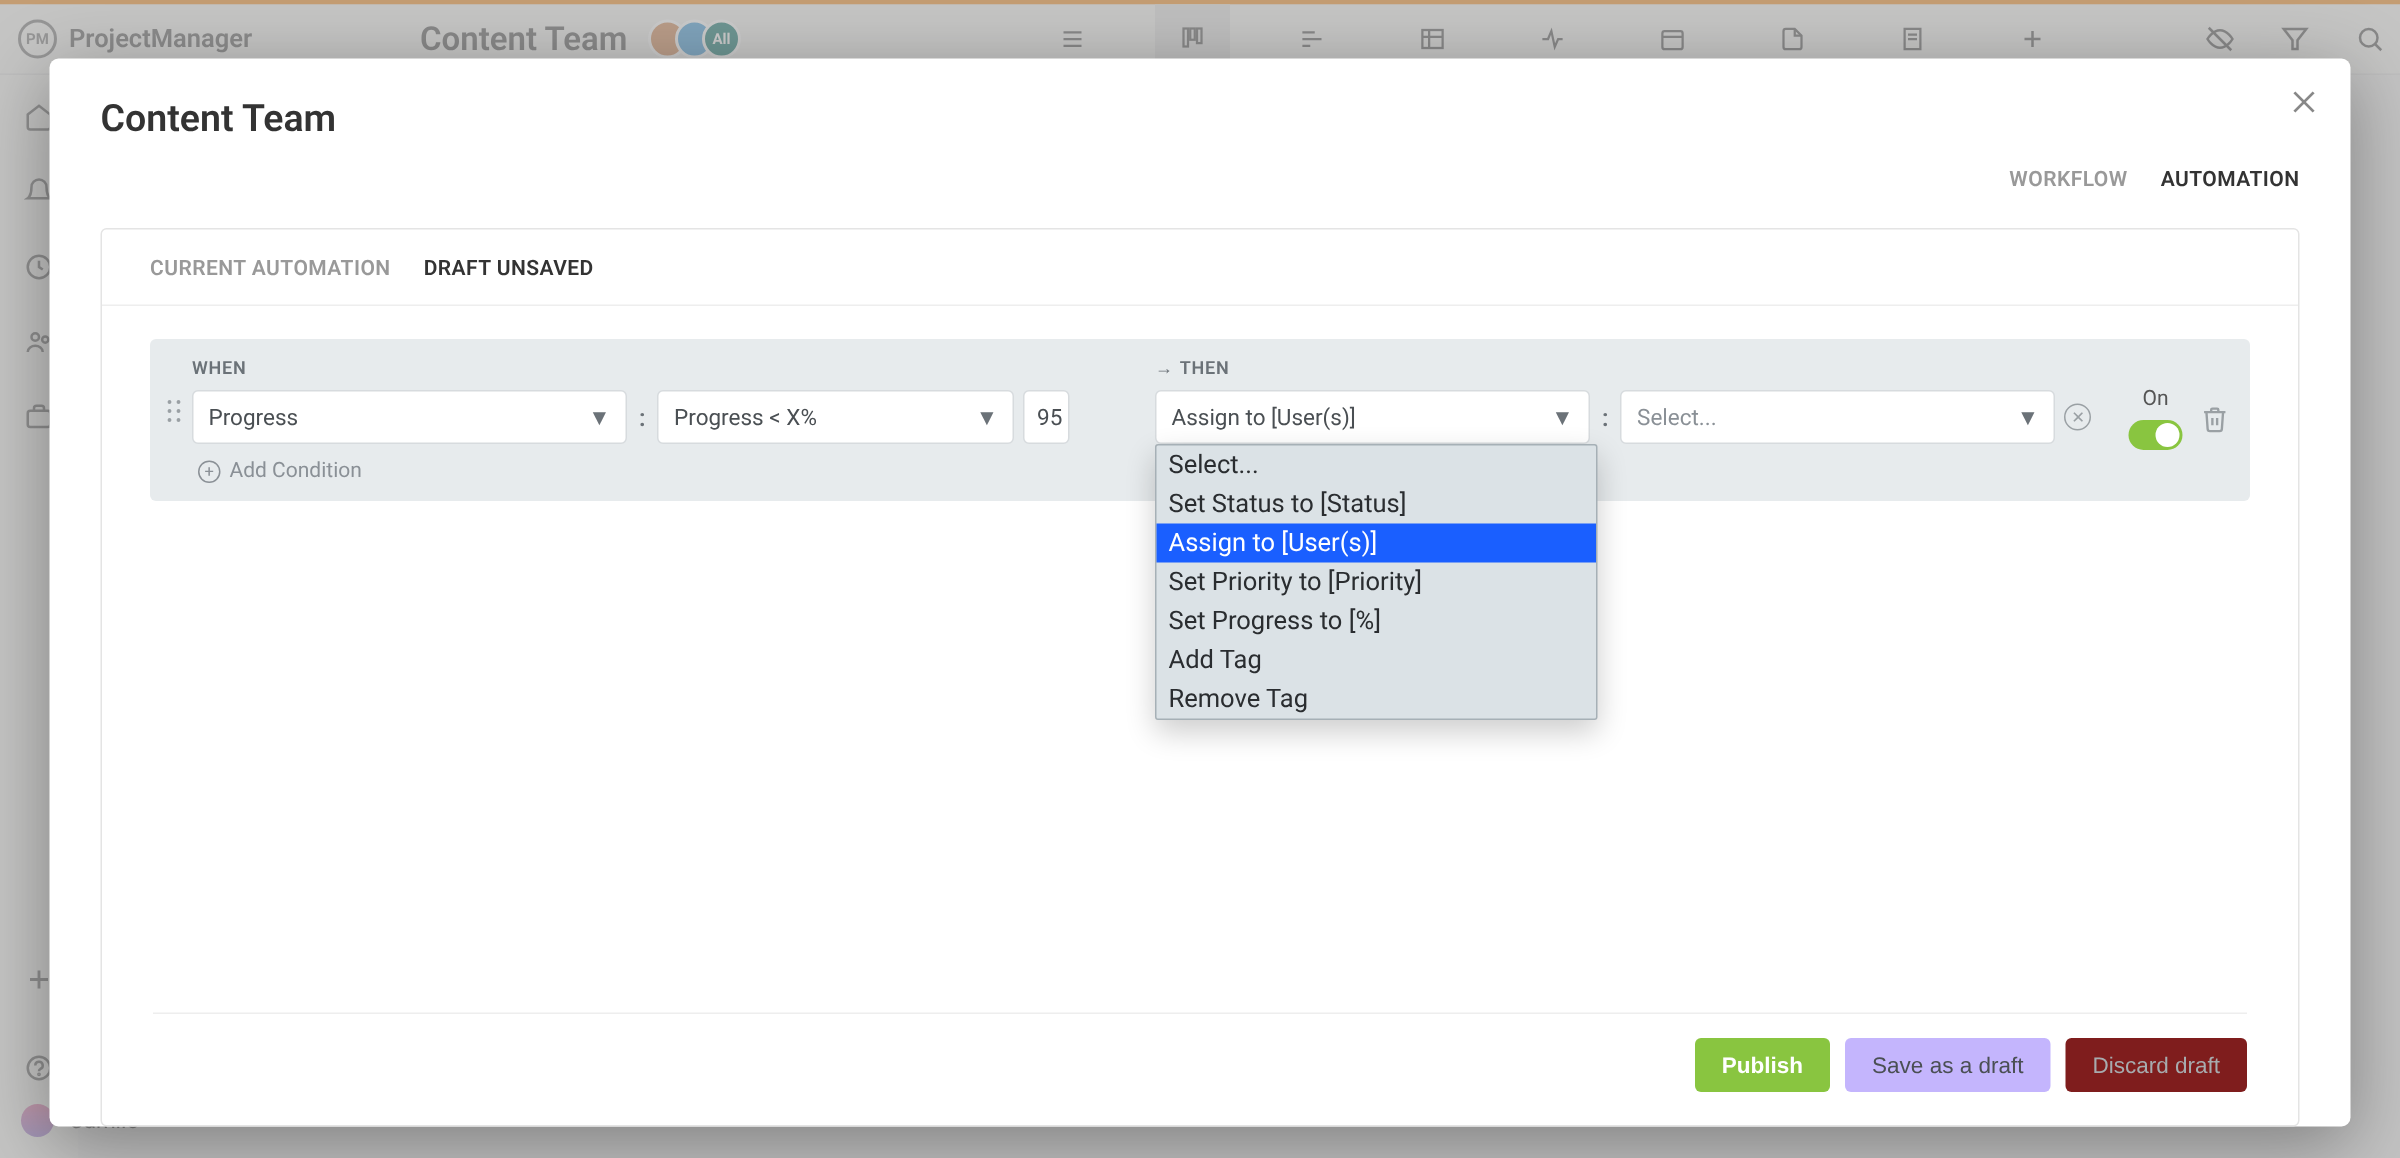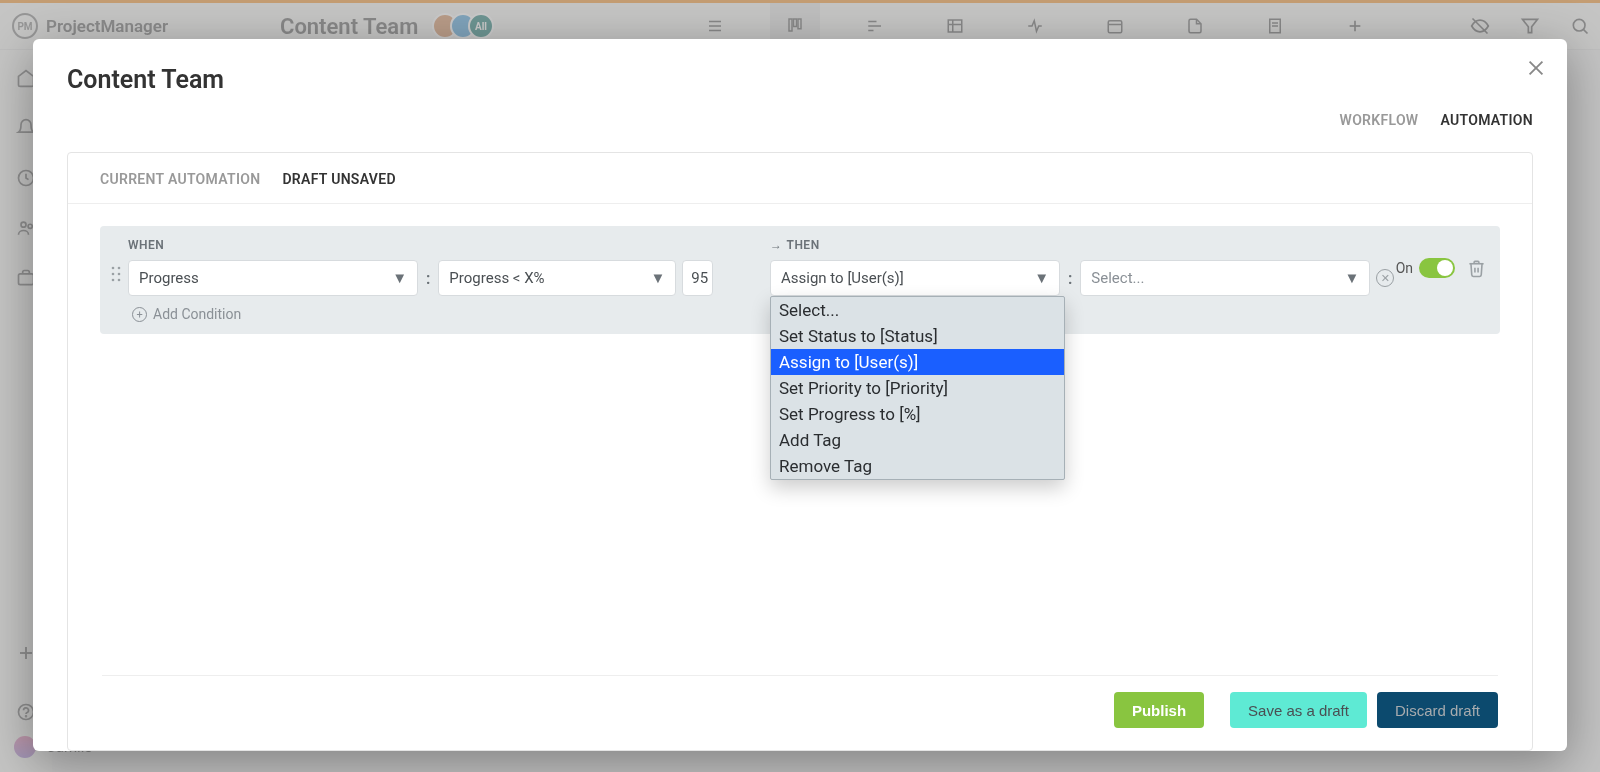--- a/index.html
+++ b/index.html
@@ -261,21 +261,21 @@
   top: 32px;
   display:flex;
   align-items:center;
   gap: 12px;
 }
 .clear-x {
   width: 18px; height:18px; border-radius:50%; border:1.5px solid #9aa0a4;
   display:flex;align-items:center;justify-content:center;color:#9aa0a4;font-size:11px;
 }
 .toggle {
-  display:flex; flex-direction: row; align-items: center; gap:6px;
+  display:flex; flex-direction: column; align-items: center; gap:6px;
 }
 .toggle-label { font-size:14px; color:#555; }
 .switch {
   width: 36px; height: 20px; border-radius: 12px; background: #89c540; position:relative;
 }
 .switch::after {
   content:""; position:absolute; width:16px;height:16px;border-radius:50%;background:#fff;
   top:2px; right:2px;
 }
 .trash { color:#9aa0a4; }
@@ -300,22 +300,22 @@
 .btn {
   height: 36px;
   border-radius: 4px;
   padding: 0 18px;
   font-size: 15px;
   display:flex;align-items:center;justify-content:center;
   cursor:pointer;
   border:none;
 }
 .btn-primary { background:#89c540; color:#fff; font-weight:600; }
-.btn-secondary { background:#5eead4; color:#4a4f53;margin-left:16px; }
-.btn-muted { background:#0c4a6e; color:#a7abae; }
+.btn-secondary { background:#c4b5fd; color:#4a4f53; }
+.btn-muted { background:#7f1d1d; color:#a7abae; }
 .dropdown {
   position: absolute;
   background: #dbe2e6;
   border: 1px solid #a6b0b6;
   border-radius: 2px;
   box-shadow: 0 8px 20px rgba(0,0,0,0.2);
   width: 295px;
   z-index: 10;
 }
 .dropdown-item {

